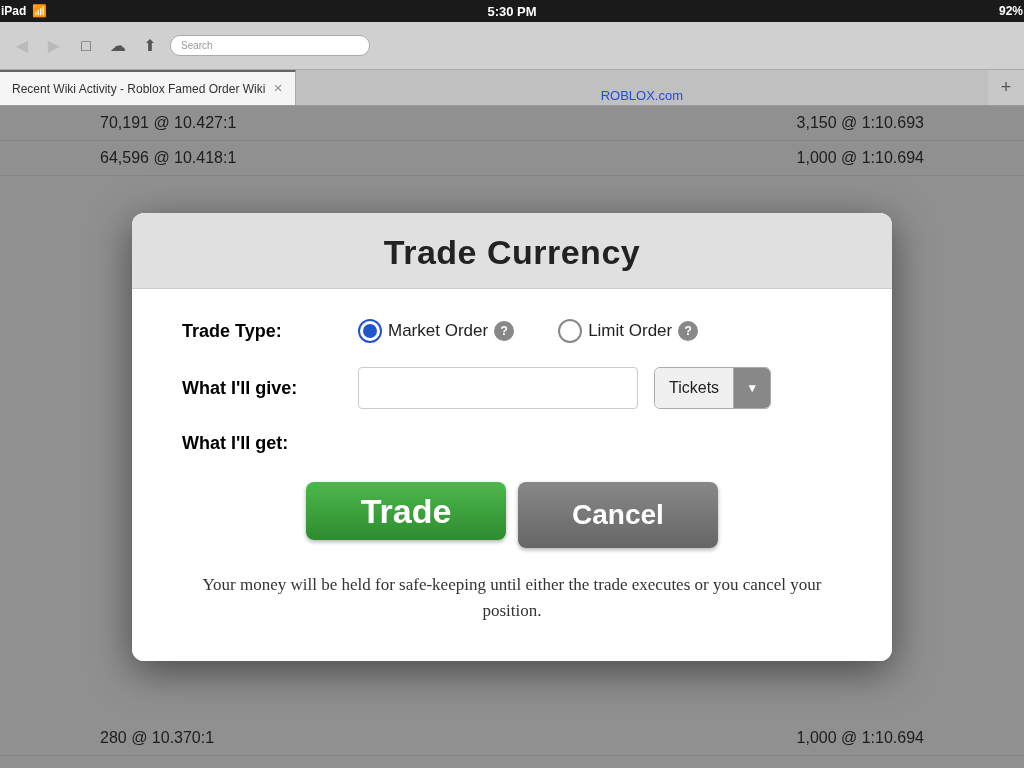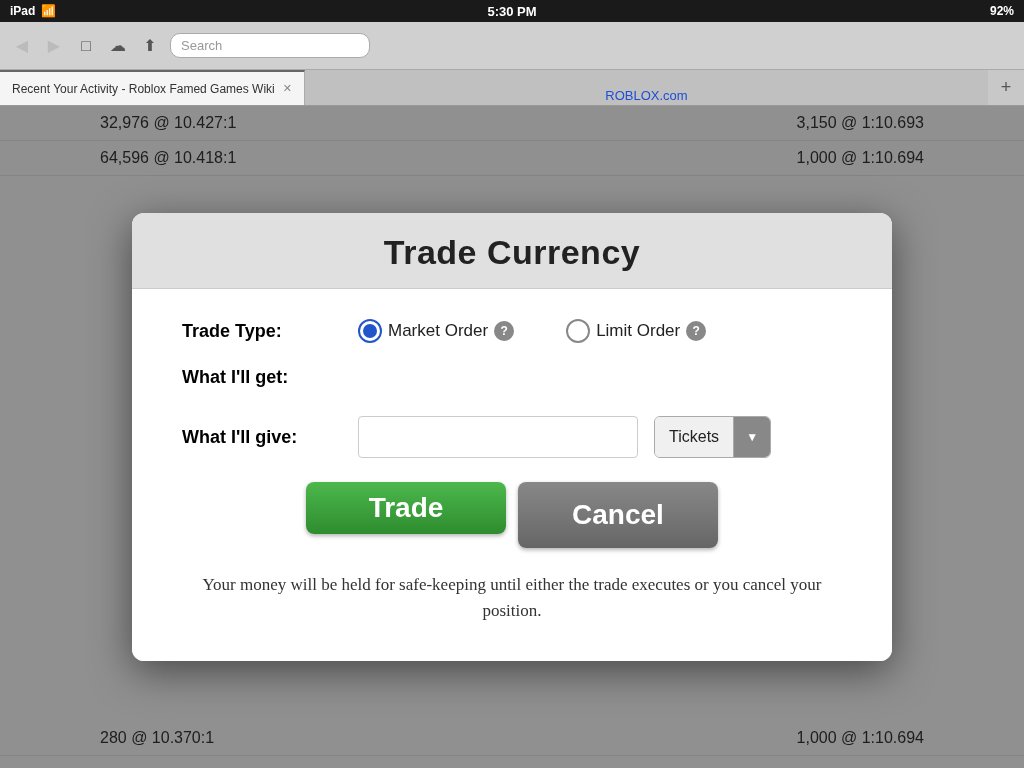--- a/index.html
+++ b/index.html
@@ -13,21 +13,21 @@
       position: relative;
     }
 
     
     .status-bar {
       background: #1a1a1a;
       height: 22px;
       display: flex;
       align-items: center;
       justify-content: space-between;
-      padding: 0 10px;
+      padding: 0 1px;
       color: white;
       font-size: 12px;
       font-weight: 600;
     }
     .status-bar-left {
       display: flex;
       align-items: center;
       gap: 6px;
     }
     .status-bar-center {
@@ -90,21 +90,21 @@
       color: #777;
       margin-left: 6px;
       font-size: 14px;
     }
 
     .search-bar {
       background: white;
       border: 1px solid #aaa;
       border-radius: 10px;
       padding: 4px 10px;
-      font-size: 13px;
+      font-size: 10px;
       color: #999;
       width: 200px;
       display: flex;
       align-items: flex-end;
     }
 
     
     .tabs-bar {
       background: #c0c0c0;
       display: flex;
@@ -220,21 +220,21 @@
       font-size: 18px;
       font-weight: 700;
       color: #000000;
       min-width: 160px;
     }
 
     
     .radio-group {
       display: flex;
       align-items: center;
-      gap: 24px;
+      gap: 16px;
     }
 
     .radio-option {
       display: flex;
       align-items: center;
       gap: 6px;
       margin-right: 12px;
     }
 
     .radio-circle {
@@ -334,22 +334,22 @@
       margin-bottom: 24px;
     }
 
     .btn-trade {
       background: #3a9e3a;
       background: linear-gradient(to bottom, #4cb84c, #2e8c2e);
       color: white;
       border: none;
       border-radius: 8px;
       padding: 0 35px;
-      height: 52px;
-      font-size: 28px;
+      height: 58px;
+      font-size: 34px;
       font-weight: 700;
       cursor: pointer;
       min-width: 200px;
       box-shadow: 0 2px 4px rgba(0,0,0,0.3);
     }
 
     .btn-cancel {
       background: linear-gradient(to bottom, #888, #666);
       color: white;
       border: none;
@@ -400,33 +400,33 @@
     <div class="nav-btn">☁</div>
     <div class="nav-btn">⬆</div>
   </div>
   <div class="search-bar">
     <span>Search</span>
   </div>
 </div>
 
 <div class="tabs-bar">
   <div class="browser-tab active">
-    <span>Recent Your Activity - Roblox Famed Games Wiki</span>
+    <span>Recent Wiki Activity - Roblox Famed Order Wiki</span>
     <span class="tab-close">✕</span>
   </div>
   <div class="tab-roblox">
     <span>ROBLOX.com</span>
   </div>
   <div class="new-tab-btn">+</div>
 </div>
 
 <div class="page-background">
 
   <div class="bg-row">
-    <span>32,976 @ 10.427:1</span>
+    <span>70,191 @ 10.427:1</span>
     <span>3,150 @ 1:10.693</span>
   </div>
   <div class="bg-row">
     <span>64,596 @ 10.418:1</span>
     <span>1,000 @ 1:10.694</span>
   </div>
 
   <div class="modal-overlay">
     <div class="modal">
 
@@ -445,33 +445,33 @@
               <div class="help-icon">?</div>
             </div>
             <div class="radio-option" style="margin-left:16px;">
               <div class="radio-circle"></div>
               <span class="radio-label">Limit Order</span>
               <div class="help-icon">?</div>
             </div>
           </div>
         </div>
 
-        <div class="form-row get-row">
-          <span class="form-label">What I'll get:</span>
-        </div>
-
         <div class="form-row">
           <span class="form-label">What I'll give:</span>
           <input class="give-input" type="text" placeholder="" style="">
           <div class="dropdown-btn">
             <span class="dropdown-text">Tickets</span>
             <span class="dropdown-arrow">▼</span>
           </div>
         </div>
 
+        <div class="form-row get-row">
+          <span class="form-label">What I'll get:</span>
+        </div>
+
         <div class="action-buttons">
           <button class="btn-trade">Trade</button>
           <button class="btn-cancel">Cancel</button>
         </div>
 
         <p class="modal-footer-text">Your money will be held for safe-keeping until either the trade executes or you cancel your position.</p>
       </div>
     </div>
   </div>
 

